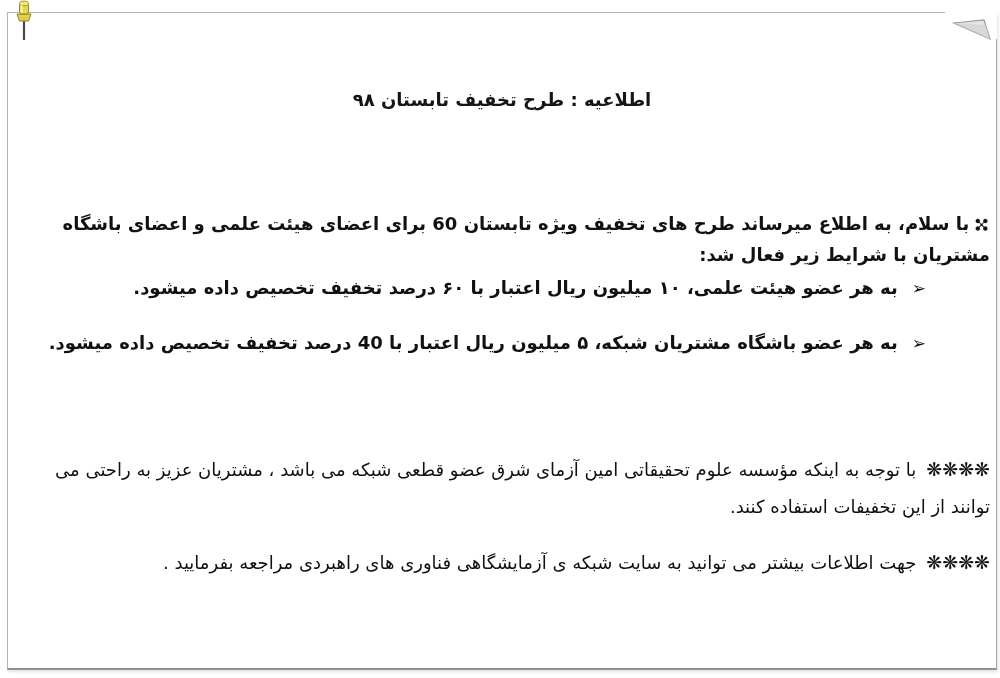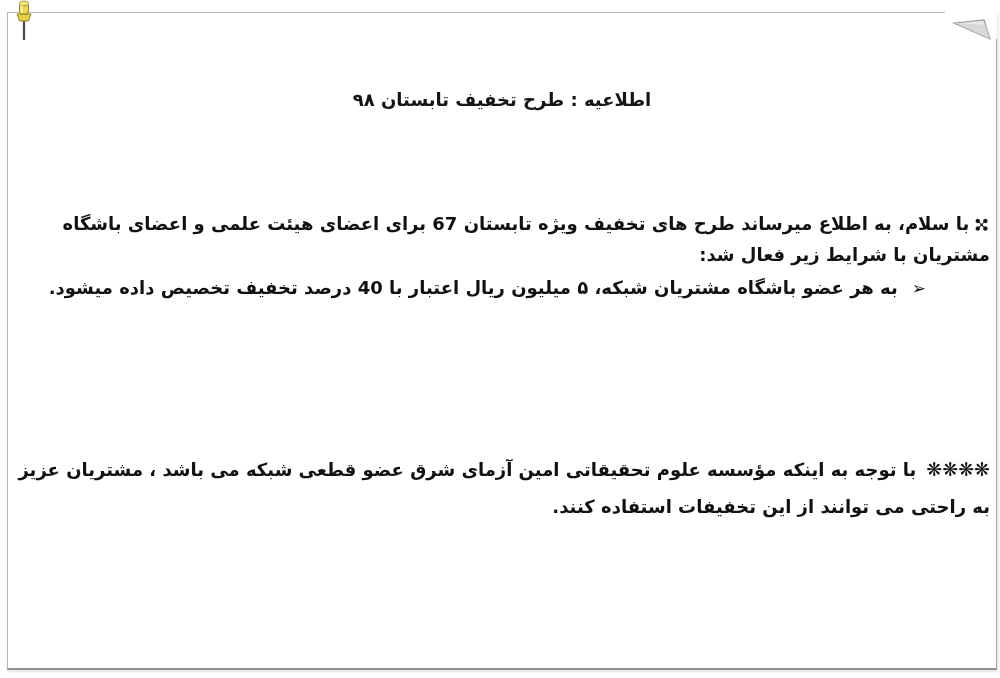--- a/index.html
+++ b/index.html
@@ -81,21 +81,21 @@
     margin-left: 14px;
   }
   .marker.arrow   { font-size: 17px; }
   .marker.diamond { font-size: 15px; vertical-align: 1px; }
   .note {
     position: absolute;
     right: 6px;
     left: 6px;
     margin: 0;
     font-size: 18px;
-    font-weight: bold;
+    font-weight: normal;
     line-height: 37px;
     text-align: right;
   }
   .note-1 { top: 438px; }
   .note-2 { top: 531px; }
   .stars {
     letter-spacing: 2px;
     margin-left: 10px;
     font-size: 19px;
   }
@@ -126,30 +126,34 @@
     <div class="corner-fold">
       <svg width="52" height="32" viewBox="0 0 52 32">
         <rect x="0" y="0" width="52" height="27" fill="#ffffff"></rect>
         <polygon points="9,11 39,8 45,27" fill="#e6e6e6" stroke="#9a9a9a" stroke-width="1.2"></polygon>
         <polygon points="9,11 45,27 41,13" fill="#d2d2d2" opacity="0.7"></polygon>
       </svg>
     </div>
 
     <h1 class="title">اطلاعیه : طرح تخفیف تابستان ۹۸</h1>
 
-    <p class="intro"><span class="pinwheel">✣</span><span>با سلام، به اطلاع میرساند طرح های تخفیف ویژه تابستان 67 برای اعضای هیئت علمی و اعضای باشگاه مشتریان با شرایط زیر فعال شد:</span></p>
+    <p class="intro"><span class="pinwheel">✣</span><span>با سلام، به اطلاع میرساند طرح های تخفیف ویژه تابستان 60 برای اعضای هیئت علمی و اعضای باشگاه مشتریان با شرایط زیر فعال شد:</span></p>
 
     <ul class="bullets">
+      <li>
+        <span class="marker arrow">➢</span><span>به هر عضو هیئت علمی، ۱۰ میلیون ریال اعتبار با ۶۰ درصد تخفیف تخصیص داده میشود.</span>
+      </li>
       <li>
         <span class="marker arrow">➢</span><span>به هر عضو باشگاه مشتریان شبکه، ۵ میلیون ریال اعتبار با 40 درصد تخفیف تخصیص داده میشود.</span>
       </li>
     </ul>
 
     <p class="note note-1"><span class="stars">❋❋❋❋</span><span>با توجه به اینکه مؤسسه علوم تحقیقاتی امین آزمای شرق عضو قطعی شبکه می باشد ، مشتریان عزیز به راحتی می توانند از این تخفیفات استفاده کنند.</span></p>
 
+    <p class="note note-2"><span class="stars">❋❋❋❋</span><span>جهت اطلاعات بیشتر می توانید به سایت شبکه ی آزمایشگاهی فناوری های راهبردی مراجعه بفرمایید .</span></p>
 
   </div>
 
   <div class="pushpin">
     <svg width="24" height="44" viewBox="0 0 24 44">
       <line x1="12" y1="20" x2="12" y2="40" stroke="#4a4a45" stroke-width="2.2"></line>
       <path d="M5 14 L19 14 L16.5 21 L7.5 21 Z" fill="#e3ce49" stroke="#8f822a" stroke-width="1"></path>
       <rect x="7.5" y="3" width="9" height="11" rx="2.5" fill="#ead64f" stroke="#8f822a" stroke-width="1"></rect>
       <ellipse cx="12" cy="3.5" rx="4.5" ry="2.4" fill="#f4e87a" stroke="#8f822a" stroke-width="0.8"></ellipse>
       <rect x="8.6" y="5" width="2" height="8" rx="1" fill="#fdf6b0" opacity="0.9"></rect>

